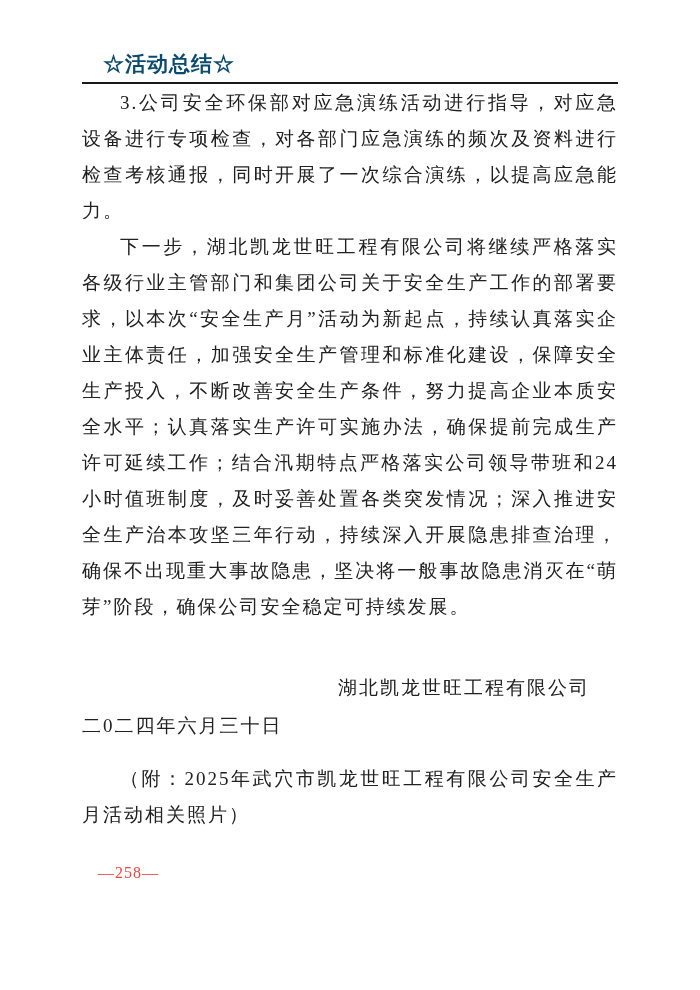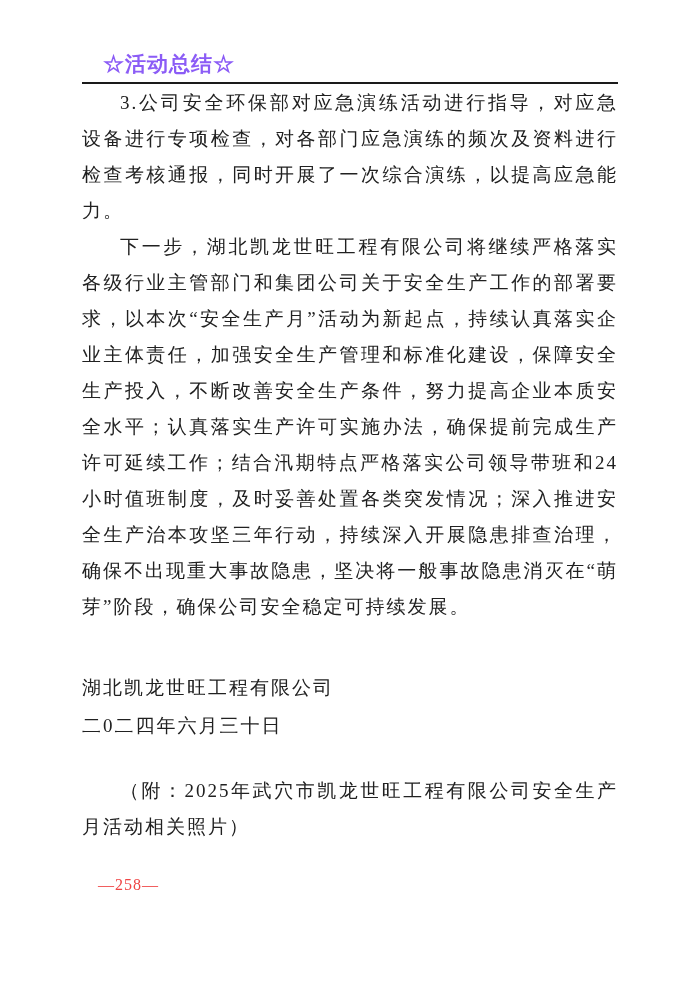--- a/index.html
+++ b/index.html
@@ -15,21 +15,21 @@
     box-sizing: border-box;
     padding: 50px 82px 0 82px;
     font-family: "Liberation Serif", "DejaVu Serif", serif;
     color: #212121;
     overflow: hidden;
   }
   .doc-header {
     font-size: 21px;
     font-weight: bold;
     letter-spacing: 1px;
-    color: #8b5cf6;
+    color: #0c4a6e;
     padding: 0 0 4px 21px;
     border-bottom: 2px solid #1a1a1a;
   }
   .doc-body {
     margin-top: 1px;
     font-size: 19px;
     line-height: 36px;
     letter-spacing: 2px;
     text-align: justify;
     text-justify: inter-character;
@@ -39,29 +39,30 @@
     text-indent: 2em;
   }
   .signature-block {
     margin-top: 44px;
     font-size: 19px;
     line-height: 38px;
     letter-spacing: 2px;
   }
   .sig-company {
     margin: 0;
+    text-align: right;
     padding-right: 28px;
   }
   .sig-date {
     margin: 0;
     text-align: left;
     padding-right: 42px;
   }
   .attachment {
-    margin: 28px 0 0 0;
+    margin: 16px 0 0 0;
     font-size: 19px;
     line-height: 36px;
     letter-spacing: 2px;
     text-indent: 2em;
     text-align: justify;
     text-justify: inter-character;
   }
   .page-number {
     margin-top: 30px;
     font-size: 16px;

